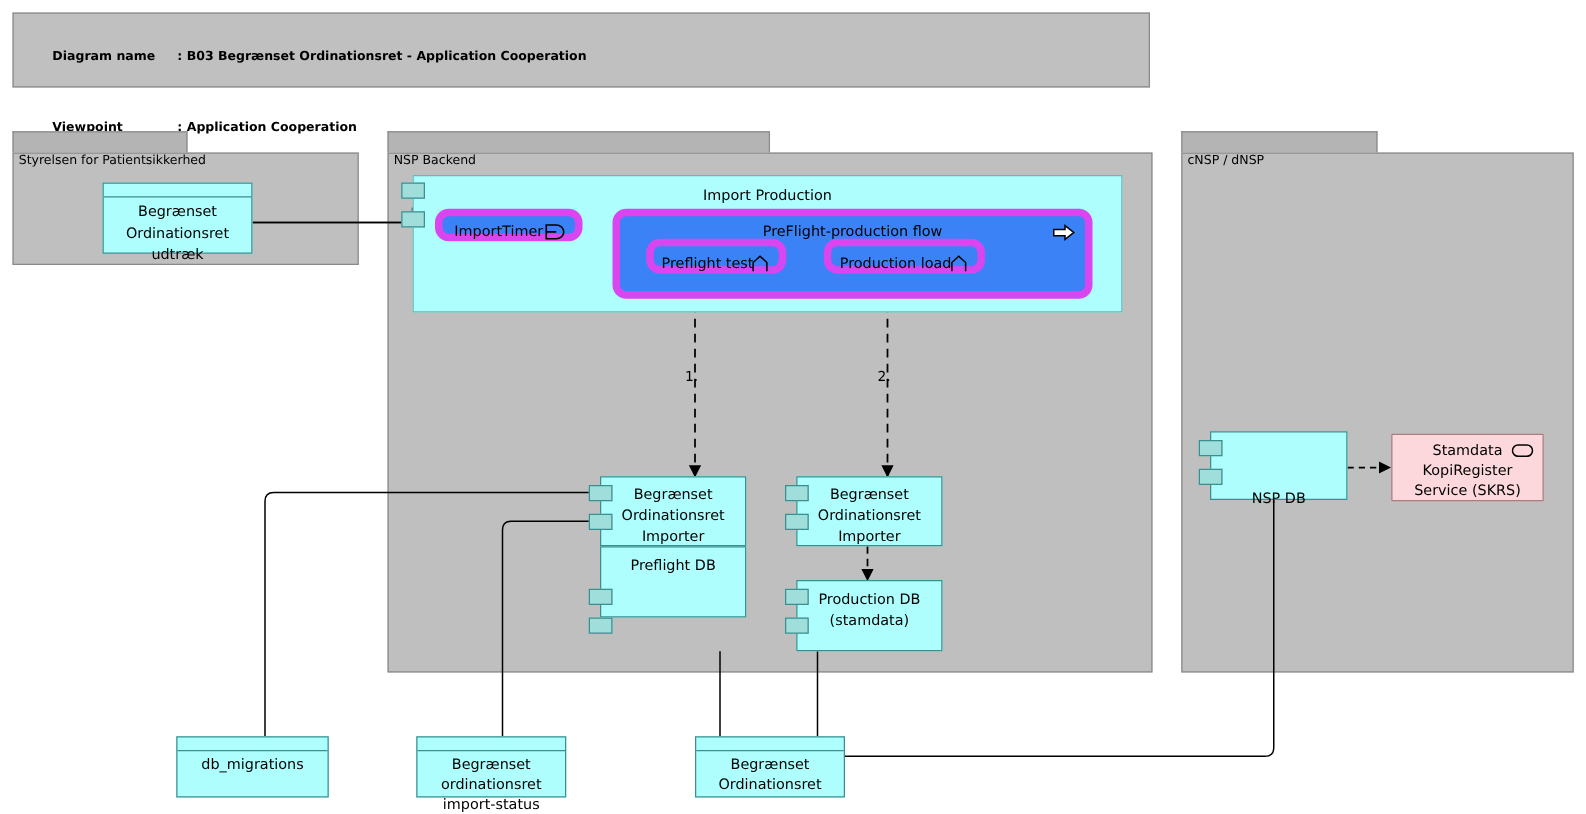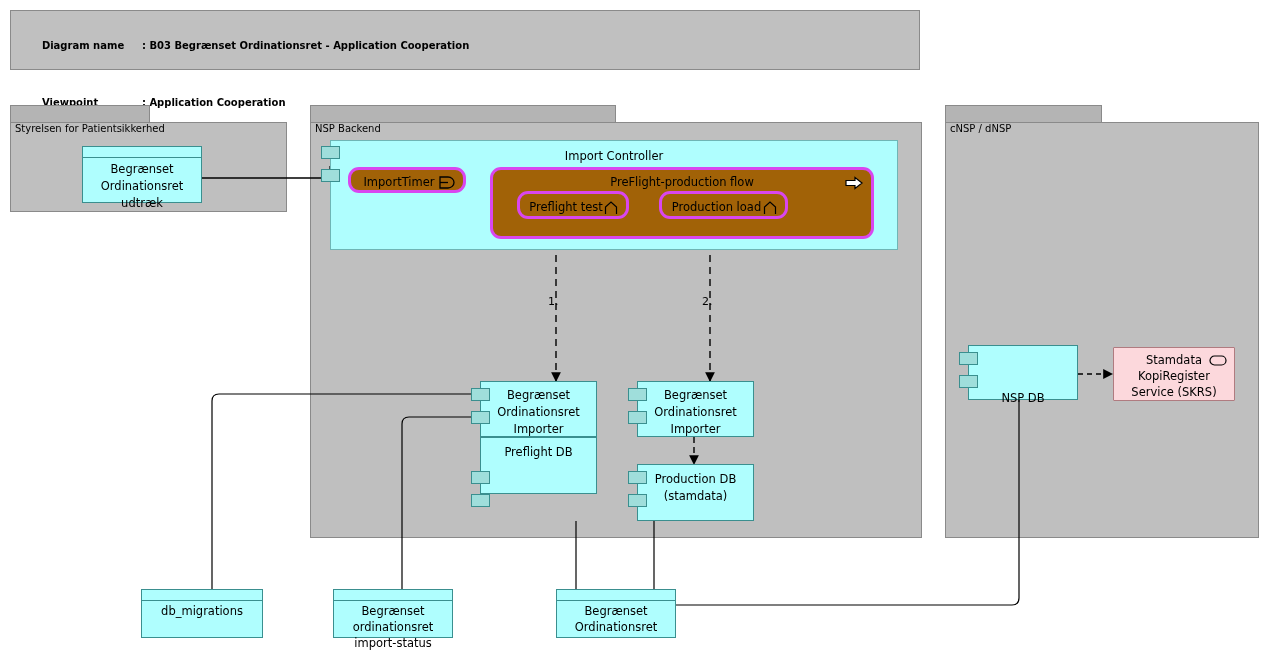--- a/index.html
+++ b/index.html
@@ -93,22 +93,22 @@
   }
 
   
   .component.inner-plain {
     border: 1px solid #6fb5b5;
   }
 
   
   .rounded {
     position: absolute;
-    background: #a16207;
-    border: 3px solid #d946ef;
+    background: #3b82f6;
+    border: 6px solid #d946ef;
     border-radius: 11px;
     box-sizing: border-box;
   }
   .rounded-label {
     position: absolute;
     left: 0; right: 0;
     text-align: center;
     font-size: 11.5px;
     color: #000000;
     pointer-events: none;
@@ -248,21 +248,21 @@
   <div class="conn-label" style="left:702px; top:295px;">2.</div>
 
   <div class="component" style="left:82px; top:146px; width:120px; height:57px;">
     <div class="dataobject-band"></div>
     <div class="component-label" style="top:14px;">Begrænset
 Ordinationsret
 udtræk</div>
   </div>
 
   <div class="component inner-plain" style="left:330px; top:140px; width:568px; height:110px;">
-    <div class="component-label" style="top:7px;">Import Controller</div>
+    <div class="component-label" style="top:7px;">Import Production</div>
   </div>
 
   <div class="nub" style="left:321px; top:146px;"></div>
   <div class="nub" style="left:321px; top:169px;"></div>
 
   <div class="rounded" style="left:348px; top:167px; width:118px; height:26px;">
     <div class="rounded-label" style="top:5px; right:16px; left:0; text-align:center;">ImportTimer</div>
     <div class="icon-slot" style="right:8px; top:6px;">
       <svg width="16" height="13" viewBox="0 0 16 13">
         <path d="M1,1 L9,1 A6,5.5 0 0 1 9,12 L1,12 Z" fill="none" stroke="#000" stroke-width="1.3"></path>

